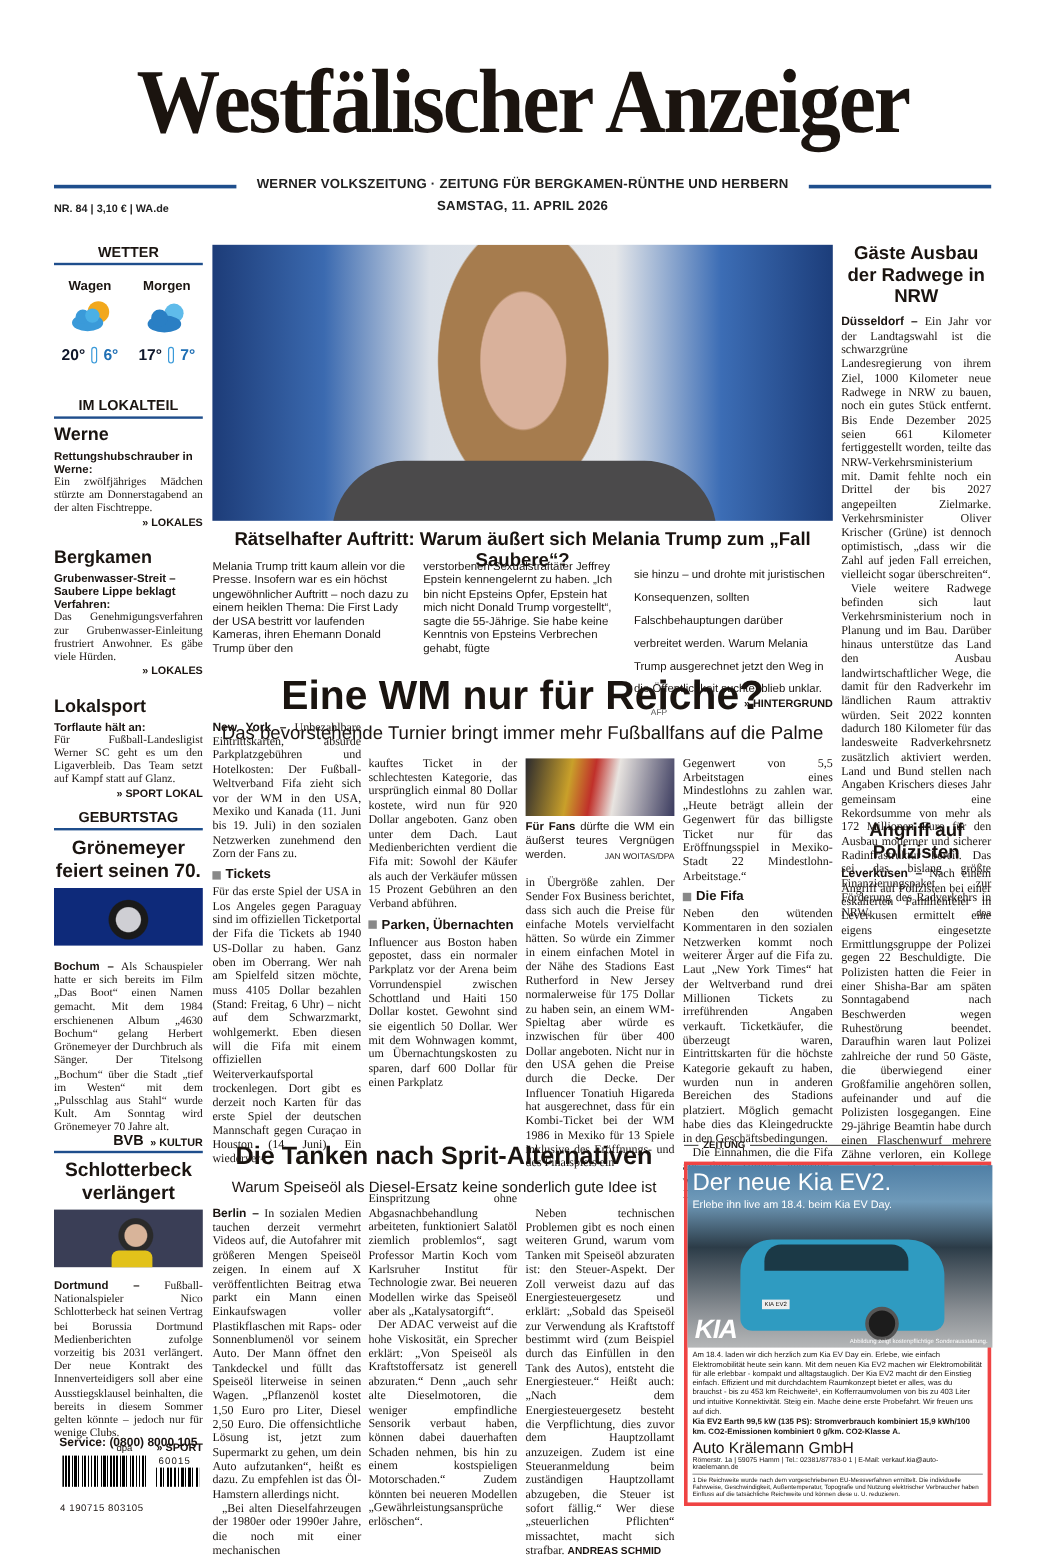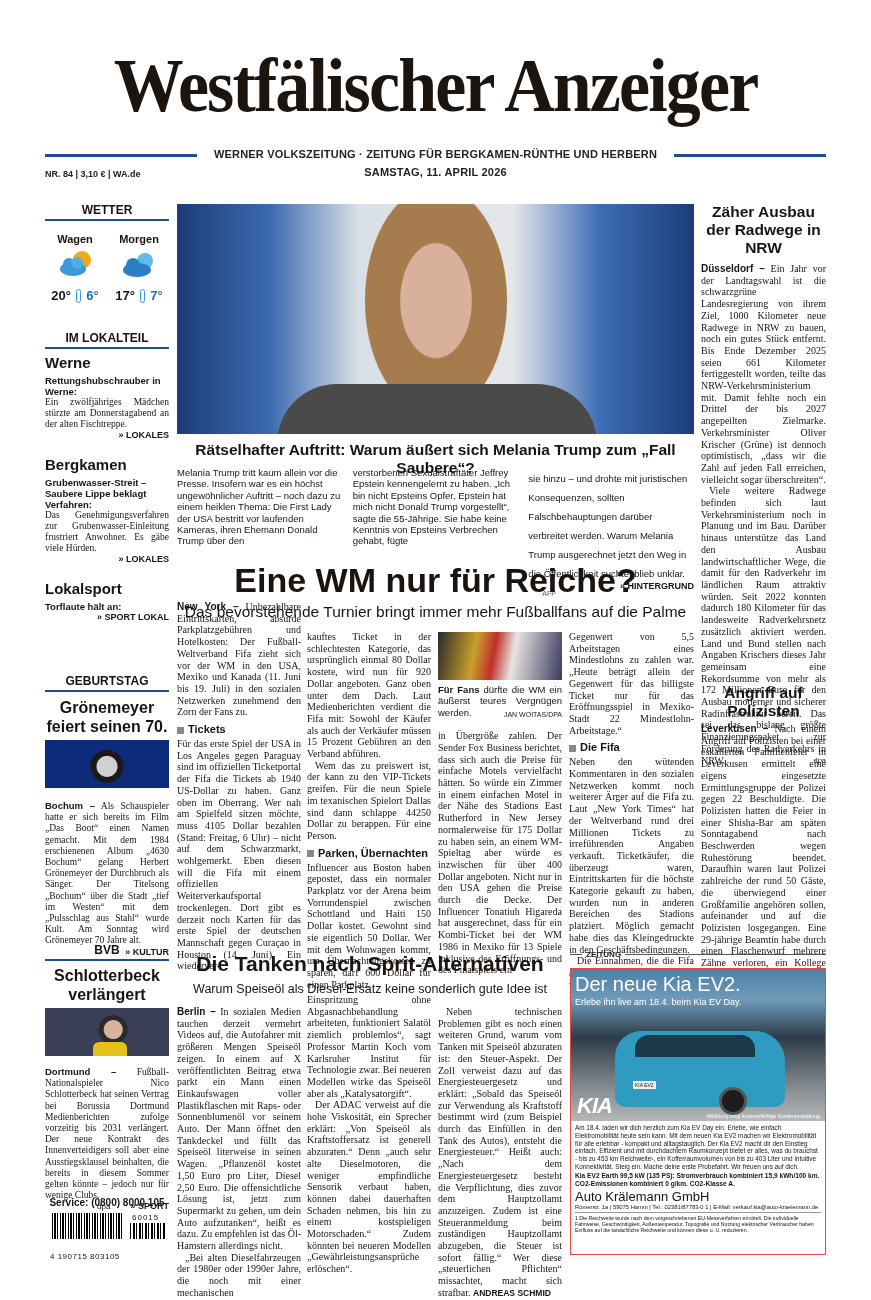--- a/index.html
+++ b/index.html
@@ -78,20 +78,21 @@
   </div>
   <div style="margin-top:16px;">
     <div class="sect-h">Bergkamen</div>
     <div class="lead-b" style="margin-top:4px;">Grubenwasser-Streit – Saubere Lippe beklagt Verfahren:</div>
     <div class="body" style="font-size:9.5px;line-height:11px;">Das Genehmigungsverfahren zur Grubenwasser-Einleitung frustriert Anwohner. Es gäbe viele Hürden.</div>
     <div class="ref">» LOKALES</div>
   </div>
   <div style="margin-top:16px;">
     <div class="sect-h">Lokalsport</div>
     <div class="lead-b" style="margin-top:4px;">Torflaute hält an:</div>
+    <div class="body" style="font-size:9.5px;line-height:11px;">Für Fußball-Landesligist Werner SC geht es um den Ligaverbleib. Das Team setzt auf Kampf statt auf Glanz.</div>
     <div class="ref">» SPORT LOKAL</div>
   </div>
 </div>
 
 <div class="abs" style="left:45px;top:674px;width:124px;">
   <div class="box-h">GEBURTSTAG</div>
   <div class="h-side" style="margin-top:6px;">Grönemeyer feiert seinen 70.</div>
   <div style="height:48px;margin-top:4px;background:radial-gradient(circle at 50% 55%,#cfcfd4 0 10px,#1a1a1a 11px 16px,#0e2a7a 17px);"></div>
   <div class="body" style="margin-top:12px;font-size:9.5px;line-height:11.2px;"><b class="sans">Bochum –</b> <span>Als Schauspieler hatte er sich bereits im Film „Das Boot“ einen Namen gemacht. Mit dem 1984 erschienenen Album „4630 Bochum“ gelang Herbert Grönemeyer der Durchbruch als Sänger. Der Titelsong „Bochum“ über die Stadt „tief im Westen“ mit dem „Pulsschlag aus Stahl“ wurde Kult. Am Sonntag wird Grönemeyer 70 Jahre alt.</span></div>
   <div class="ref">» KULTUR</div>
@@ -137,21 +138,20 @@
 <div class="abs sans" style="left:177px;top:560px;width:517px;text-align:center;font-weight:bold;font-size:34px;line-height:40px;">Eine WM nur für Reiche?</div>
 <div class="abs sans" style="left:177px;top:603px;width:517px;text-align:center;font-size:15.5px;">Das bevorstehende Turnier bringt immer mehr Fußballfans auf die Palme</div>
 
 <div class="col" style="left:177px;top:601px;width:124px;">
   <div class="body"><b class="sans">New York –</b> <span>Unbezahlbare Eintrittskarten, absurde Parkplatzgebühren und Hotelkosten: Der Fußball-Weltverband Fifa zieht sich vor der WM in den USA, Mexiko und Kanada (11. Juni bis 19. Juli) in den sozialen Netzwerken zunehmend den Zorn der Fans zu.</span></div>
   <div class="subhead subhead-sq">Tickets</div>
   <div class="body">Für das erste Spiel der USA in Los Angeles gegen Paraguay sind im offiziellen Ticketportal der Fifa die Tickets ab 1940 US-Dollar zu haben. Ganz oben im Oberrang. Wer nah am Spielfeld sitzen möchte, muss 4105 Dollar bezahlen (Stand: Freitag, 6 Uhr) – nicht auf dem Schwarzmarkt, wohlgemerkt. Eben diesen will die Fifa mit einem offiziellen Weiterverkaufsportal trockenlegen. Dort gibt es derzeit noch Karten für das erste Spiel der deutschen Mannschaft gegen Curaçao in Houston (14. Juni). Ein wiederver-</div>
 </div>
 <div class="col" style="left:307px;top:631px;width:124px;">
   <div class="body">kauftes Ticket in der schlechtesten Kategorie, das ursprünglich einmal 80 Dollar kostete, wird nun für 920 Dollar angeboten. Ganz oben unter dem Dach. Laut Medienberichten verdient die Fifa mit: Sowohl der Käufer als auch der Verkäufer müssen 15 Prozent Gebühren an den Verband abführen.</div>
-  <div class="body" style="text-indent:8px;">Wem das zu preiswert ist, der kann zu den VIP-Tickets greifen. Für die neun Spiele im texanischen Spielort Dallas sind dann schlappe 44250 Dollar zu berappen. Für eine Person.</div>
   <div class="subhead subhead-sq">Parken, Übernachten</div>
   <div class="body">Influencer aus Boston haben gepostet, dass ein normaler Parkplatz vor der Arena beim Vorrundenspiel zwischen Schottland und Haiti 150 Dollar kostet. Gewohnt sind sie eigentlich 50 Dollar. Wer mit dem Wohnwagen kommt, um Übernachtungskosten zu sparen, darf 600 Dollar für einen Parkplatz</div>
 </div>
 <div class="col" style="left:438px;top:632px;width:124px;">
   <div style="height:48px;background:linear-gradient(100deg,#2b2a2e 0%,#c9a02a 30%,#c0302a 45%,#e8e4e0 60%,#3a3a5e 100%);"></div>
   <div class="small-sans" style="margin-top:4px;text-align:justify;"><b>Für Fans</b> <span>dürfte die WM ein äußerst teures Vergnügen werden.</span> <span style="float:right;font-size:7px;margin-top:2px;">JAN WOITAS/DPA</span></div>
   <div class="body" style="margin-top:12px;">in Übergröße zahlen. Der Sender Fox Business berichtet, dass sich auch die Preise für einfache Motels vervielfacht hätten. So würde ein Zimmer in einem einfachen Motel in der Nähe des Stadions East Rutherford in New Jersey normalerweise für 175 Dollar zu haben sein, an einem WM-Spieltag aber würde es inzwischen für über 400 Dollar angeboten. Nicht nur in den USA gehen die Preise durch die Decke. Der Influencer Tonatiuh Higareda hat ausgerechnet, dass für ein Kombi-Ticket bei der WM 1986 in Mexiko für 13 Spiele inklusive des Eröffnungs- und des Finalspiels ein</div>
 </div>
 <div class="col" style="left:569px;top:631px;width:125px;">
   <div class="body">Gegenwert von 5,5 Arbeitstagen eines Mindestlohns zu zahlen war. „Heute beträgt allein der Gegenwert für das billigste Ticket nur für das Eröffnungsspiel in Mexiko-Stadt 22 Mindestlohn-Arbeitstage.“</div>
@@ -168,36 +168,36 @@
 </div>
 <div class="col" style="left:307px;top:994px;width:124px;">
   <div class="body">Einspritzung ohne Abgasnachbehandlung arbeiteten, funktioniert Salatöl ziemlich problemlos“, sagt Professor Martin Koch vom Karlsruher Institut für Technologie zwar. Bei neueren Modellen wirke das Speiseöl aber als „Katalysatorgift“.</div>
   <div class="body" style="text-indent:8px;">Der ADAC verweist auf die hohe Viskosität, ein Sprecher erklärt: „Von Speiseöl als Kraftstoffersatz ist generell abzuraten.“ Denn „auch sehr alte Dieselmotoren, die weniger empfindliche Sensorik verbaut haben, können dabei dauerhaften Schaden nehmen, bis hin zu einem kostspieligen Motorschaden.“ Zudem könnten bei neueren Modellen „Gewährleistungsansprüche erlöschen“.</div>
 </div>
 <div class="col" style="left:438px;top:1006px;width:124px;">
   <div class="body" style="text-indent:8px;"><span>Neben technischen Problemen gibt es noch einen weiteren Grund, warum vom Tanken mit Speiseöl abzuraten ist: den Steuer-Aspekt. Der Zoll verweist dazu auf das Energiesteuergesetz und erklärt: „Sobald das Speiseöl zur Verwendung als Kraftstoff bestimmt wird (zum Beispiel durch das Einfüllen in den Tank des Autos), entsteht die Energiesteuer.“ Heißt auch: „Nach dem Energiesteuergesetz besteht die Verpflichtung, dies zuvor dem Hauptzollamt anzuzeigen. Zudem ist eine Steueranmeldung beim zuständigen Hauptzollamt abzugeben, die Steuer ist sofort fällig.“ Wer diese „steuerlichen Pflichten“ missachtet, macht sich strafbar.</span> <b class="sans" style="font-size:8.5px;">ANDREAS SCHMID</b></div>
 </div>
 
 <div class="abs" style="left:701px;top:203px;width:125px;">
-  <div class="h-side" style="font-size:15.5px;line-height:18px;">Zäher Ausbau der Radwege in NRW</div>
+  <div class="h-side" style="font-size:15.5px;line-height:18px;">Gäste Ausbau der Radwege in NRW</div>
   <div class="body" style="margin-top:6px;"><b class="sans">Düsseldorf –</b> <span>Ein Jahr vor der Landtagswahl ist die schwarzgrüne Landesregierung von ihrem Ziel, 1000 Kilometer neue Radwege in NRW zu bauen, noch ein gutes Stück entfernt. Bis Ende Dezember 2025 seien 661 Kilometer fertiggestellt worden, teilte das NRW-Verkehrsministerium mit. Damit fehlte noch ein Drittel der bis 2027 angepeilten Zielmarke. Verkehrsminister Oliver Krischer (Grüne) ist dennoch optimistisch, „dass wir die Zahl auf jeden Fall erreichen, vielleicht sogar überschreiten“.</span></div>
   <div class="body" style="text-indent:8px;"><span>Viele weitere Radwege befinden sich laut Verkehrsministerium noch in Planung und im Bau. Darüber hinaus unterstütze das Land den Ausbau landwirtschaftlicher Wege, die damit für den Radverkehr im ländlichen Raum attraktiv würden. Seit 2022 konnten dadurch 180 Kilometer für das landesweite Radverkehrsnetz zusätzlich aktiviert werden. Land und Bund stellen nach Angaben Krischers dieses Jahr gemeinsam eine Rekordsumme von mehr als 172 Millionen Euro für den Ausbau moderner und sicherer Radinfrastruktur bereit. Das sei das bislang größte Finanzierungspaket zur Förderung des Radverkehrs in NRW.</span> <span class="sans" style="float:right;font-size:7.5px;">dpa</span></div>
 </div>
 
 <div class="abs" style="left:701px;top:684px;width:125px;">
   <div class="h-side" style="font-size:15.5px;line-height:18px;">Angriff auf Polizisten</div>
   <div class="body" style="margin-top:3px;"><b class="sans">Leverkusen –</b> <span>Nach einem Angriff auf Polizisten bei einer eskalierten Familienfeier in Leverkusen ermittelt eine eigens eingesetzte Ermittlungsgruppe der Polizei gegen 22 Beschuldigte. Die Polizisten hatten die Feier in einer Shisha-Bar am späten Sonntagabend nach Beschwerden wegen Ruhestörung beendet. Daraufhin waren laut Polizei zahlreiche der rund 50 Gäste, die überwiegend einer Großfamilie angehören sollen, aufeinander und auf die Polizisten losgegangen. Eine 29-jährige Beamtin habe durch einen Flaschenwurf mehrere Zähne verloren, ein Kollege einen Armbruch erlitten.</span> <span class="sans" style="float:right;font-size:7.5px;">dpa</span></div>
 </div>
 
 <div class="abs" style="left:570px;top:950px;width:256px;display:flex;align-items:center;gap:4px;">
   <div style="width:12px;height:1px;background:#555;"></div>
   <span class="sans" style="font-size:8px;font-weight:bold;">ZEITUNG</span>
   <div style="flex:1;height:1px;background:#555;"></div>
 </div>
-<div class="abs" style="left:570px;top:968px;width:256px;height:287px;border:1px solid #ef4444;">
+<div class="abs" style="left:570px;top:968px;width:256px;height:287px;border:3px solid #ef4444;">
   <div style="position:relative;width:254px;height:152px;background:linear-gradient(180deg,#4f7fa6 0%,#6f9ab9 20%,#2c3c48 45%,#8a8f94 80%,#b5b7b8 100%);overflow:hidden;">
     <div class="sans" style="position:absolute;left:4px;top:4px;color:#fff;font-size:20px;">Der neue Kia EV2.</div>
     <div class="sans" style="position:absolute;left:4px;top:28px;color:#fff;font-size:9px;">Erlebe ihn live am 18.4. beim Kia EV Day.</div>
     <div style="position:absolute;left:44px;top:62px;width:170px;height:76px;background:#2f9bc1;border-radius:26px 30px 10px 10px;"></div>
     <div style="position:absolute;left:64px;top:66px;width:120px;height:22px;background:#1b3946;border-radius:14px 14px 0 0;"></div>
     <div style="position:absolute;left:148px;top:118px;width:28px;height:28px;border-radius:50%;background:#1c1c1c;border:3px solid #555;"></div>
     <div class="sans" style="position:absolute;left:62px;top:112px;background:#eee;font-size:5px;padding:1px 2px;">KIA EV2</div>
     <div class="sans" style="position:absolute;left:6px;top:124px;color:#fff;font-size:22px;font-weight:bold;font-style:italic;letter-spacing:-1px;">KIA</div>
     <div class="sans" style="position:absolute;right:4px;bottom:2px;color:#fff;font-size:5px;">Abbildung zeigt kostenpflichtige Sonderausstattung.</div>
   </div>

